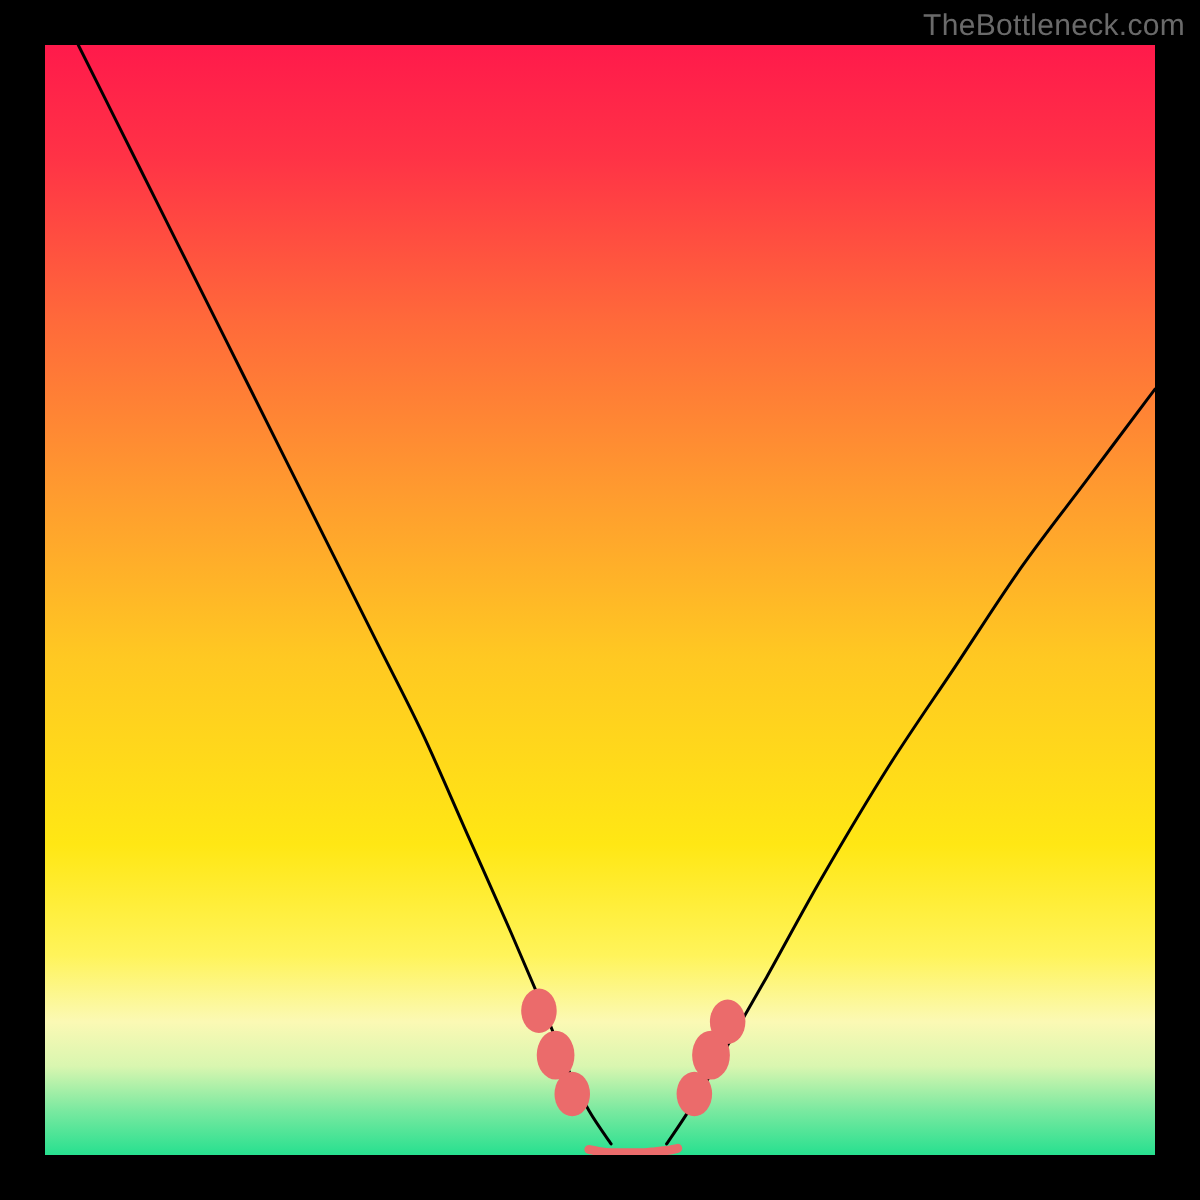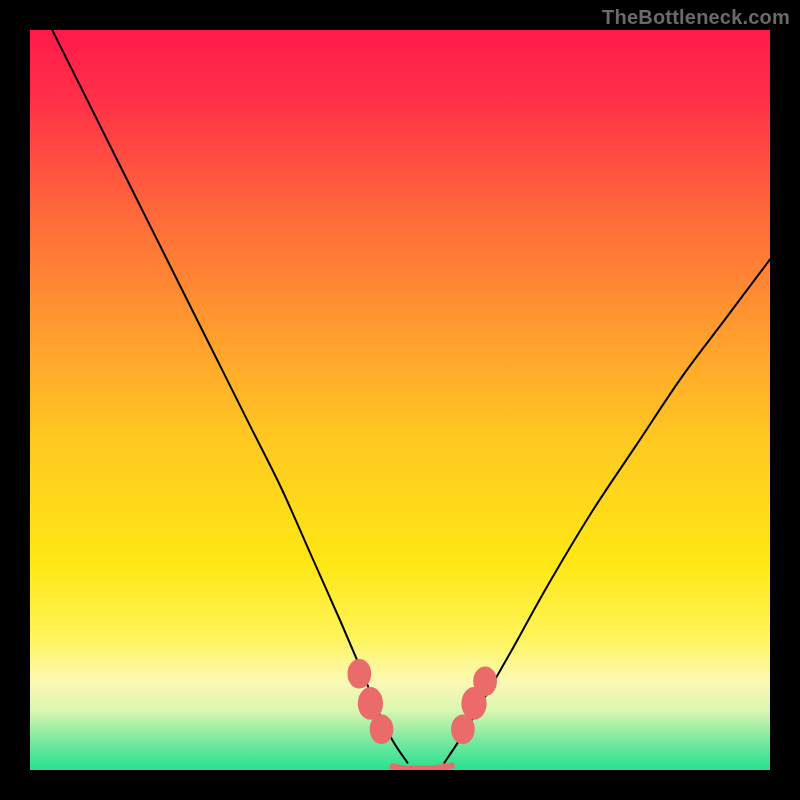--- a/index.html
+++ b/index.html
@@ -24,21 +24,21 @@
     left: 30px;
     top: 30px;
     width: 740px;
     height: 740px;
   }
   .watermark {
     position: absolute;
     top: 6px;
     right: 10px;
     font-size: 20px;
-    font-weight: 700;
+    font-weight: 400;
     color: #6a6a6a;
     letter-spacing: 0.2px;
     user-select: none;
   }
   svg { display: block; }
 </style>
 </head>
 <body>
 
 <div class="frame">

